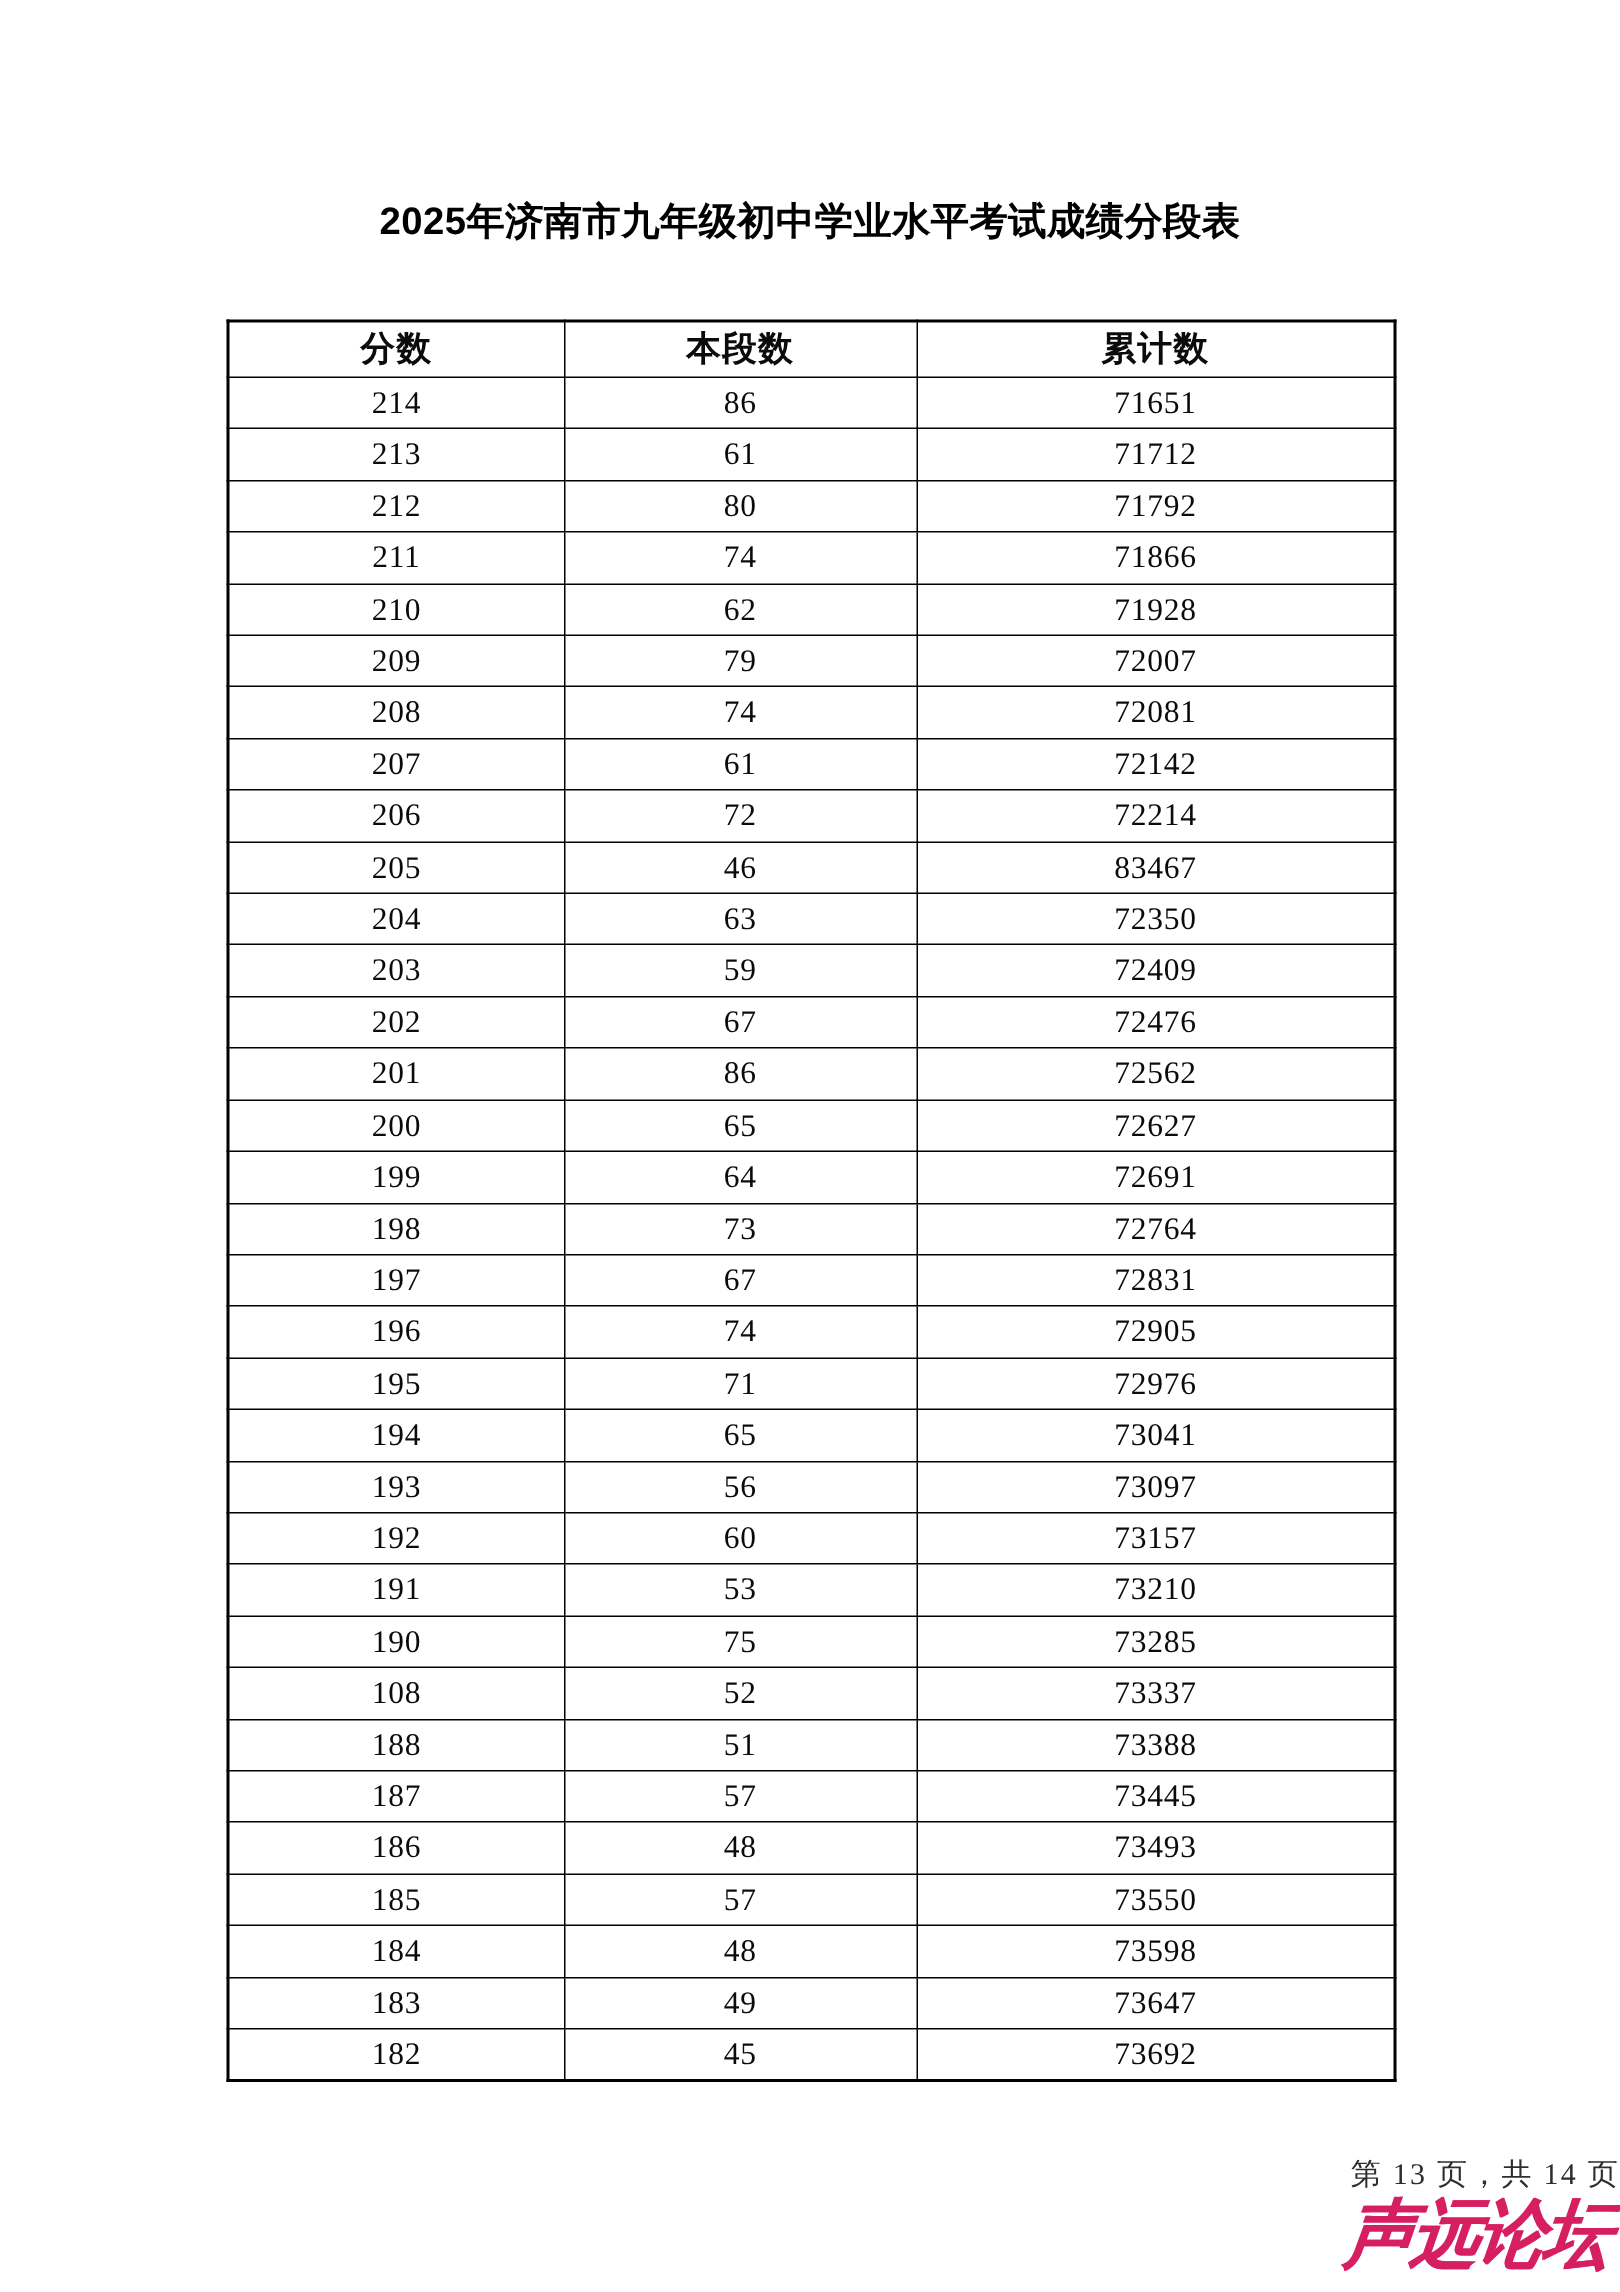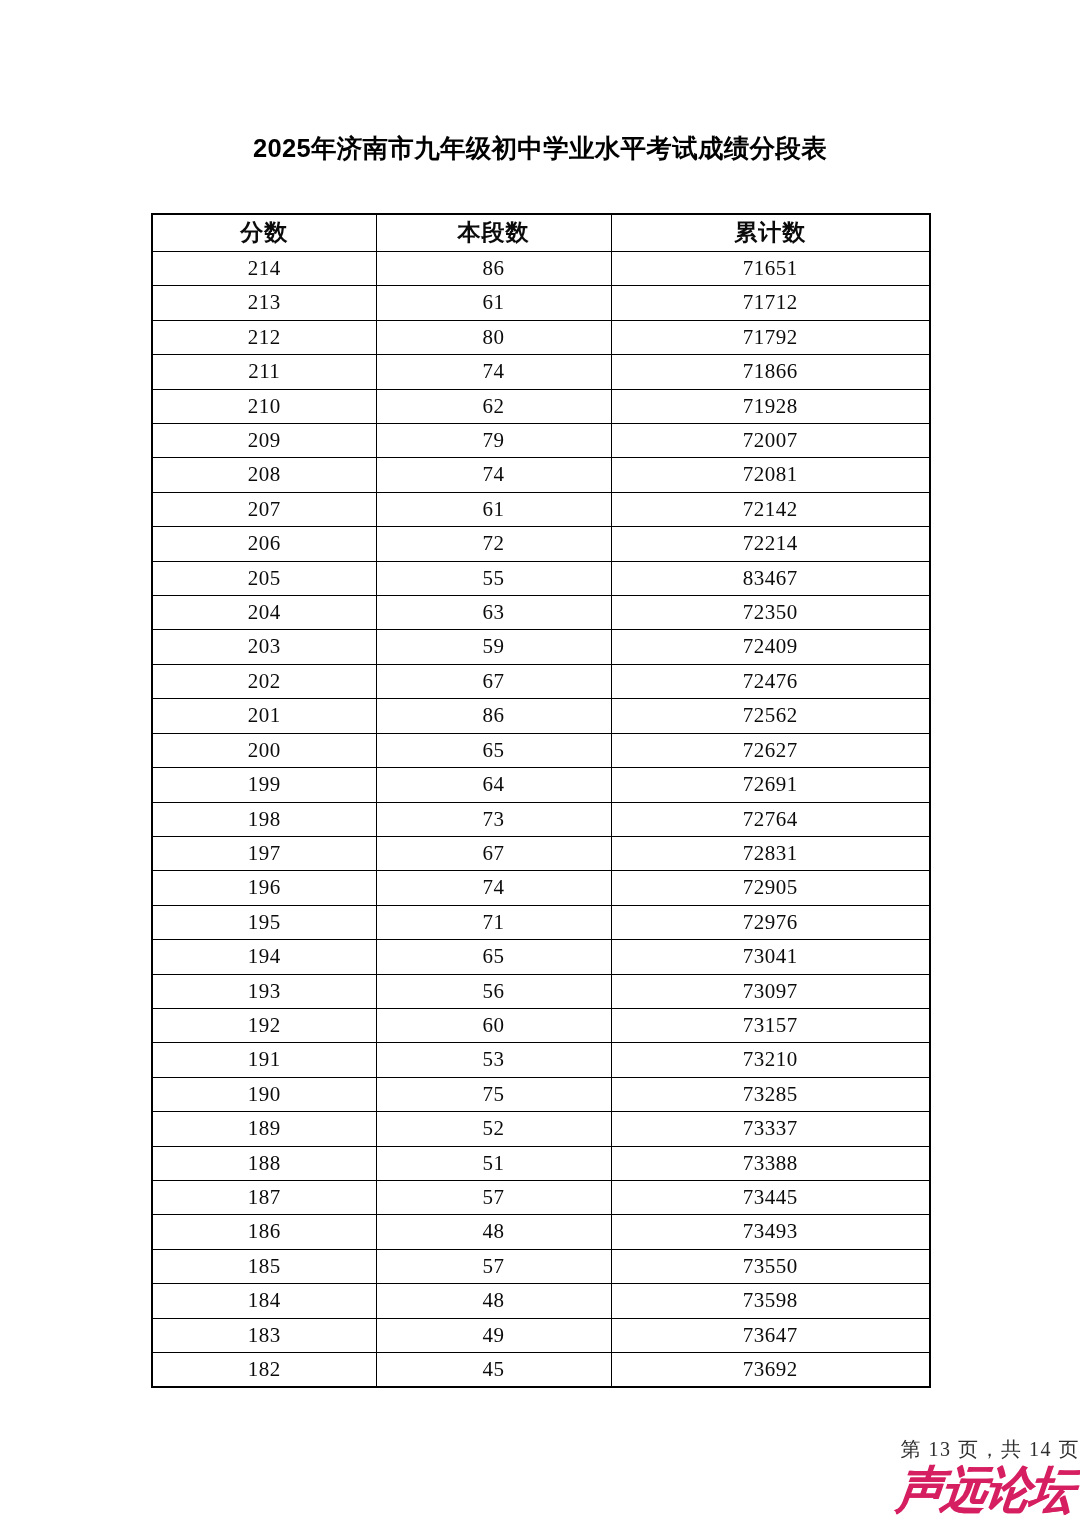--- a/index.html
+++ b/index.html
@@ -190,21 +190,21 @@
             <td>61</td>
             <td>72142</td>
           </tr>
           <tr>
             <td>206</td>
             <td>72</td>
             <td>72214</td>
           </tr>
           <tr>
             <td>205</td>
-            <td>55</td>
+            <td>46</td>
             <td>83467</td>
           </tr>
           <tr>
             <td>204</td>
             <td>63</td>
             <td>72350</td>
           </tr>
           <tr>
             <td>203</td>
             <td>59</td>
@@ -269,21 +269,21 @@
             <td>191</td>
             <td>53</td>
             <td>73210</td>
           </tr>
           <tr>
             <td>190</td>
             <td>75</td>
             <td>73285</td>
           </tr>
           <tr>
-            <td>189</td>
+            <td>108</td>
             <td>52</td>
             <td>73337</td>
           </tr>
           <tr>
             <td>188</td>
             <td>51</td>
             <td>73388</td>
           </tr>
           <tr>
             <td>187</td>

